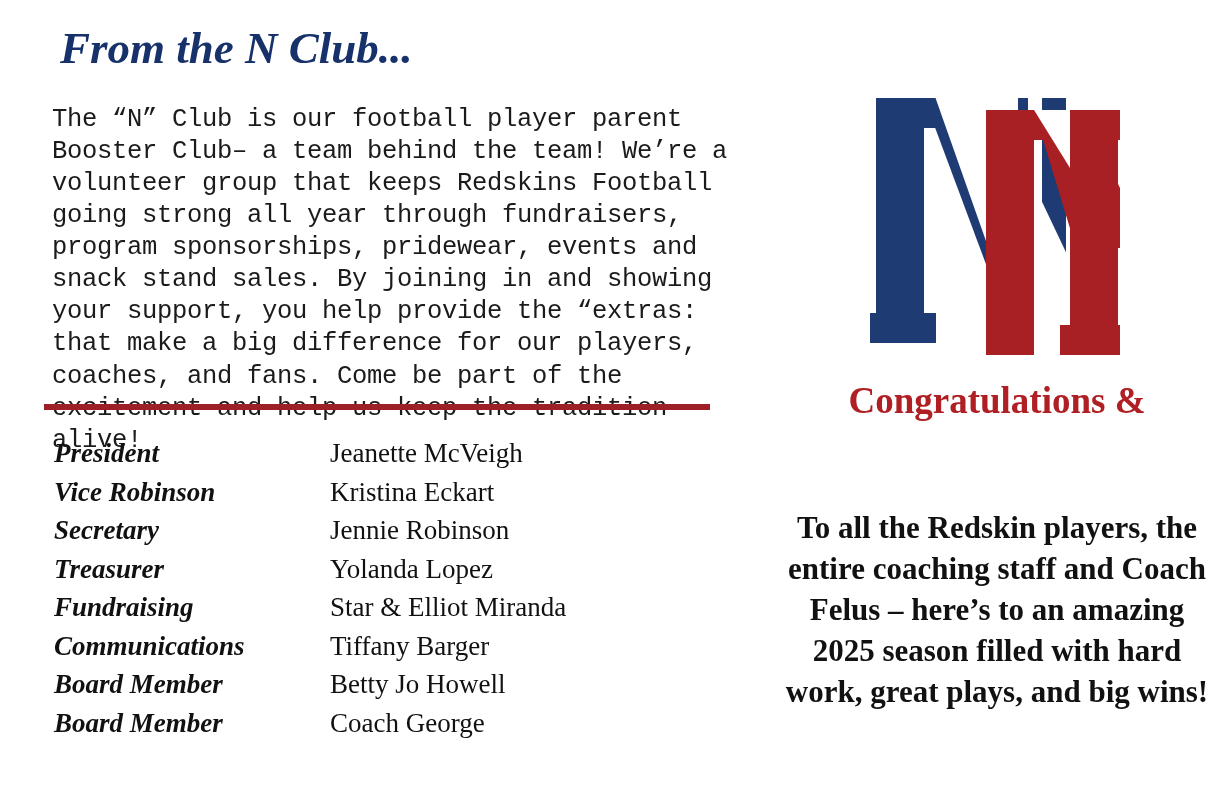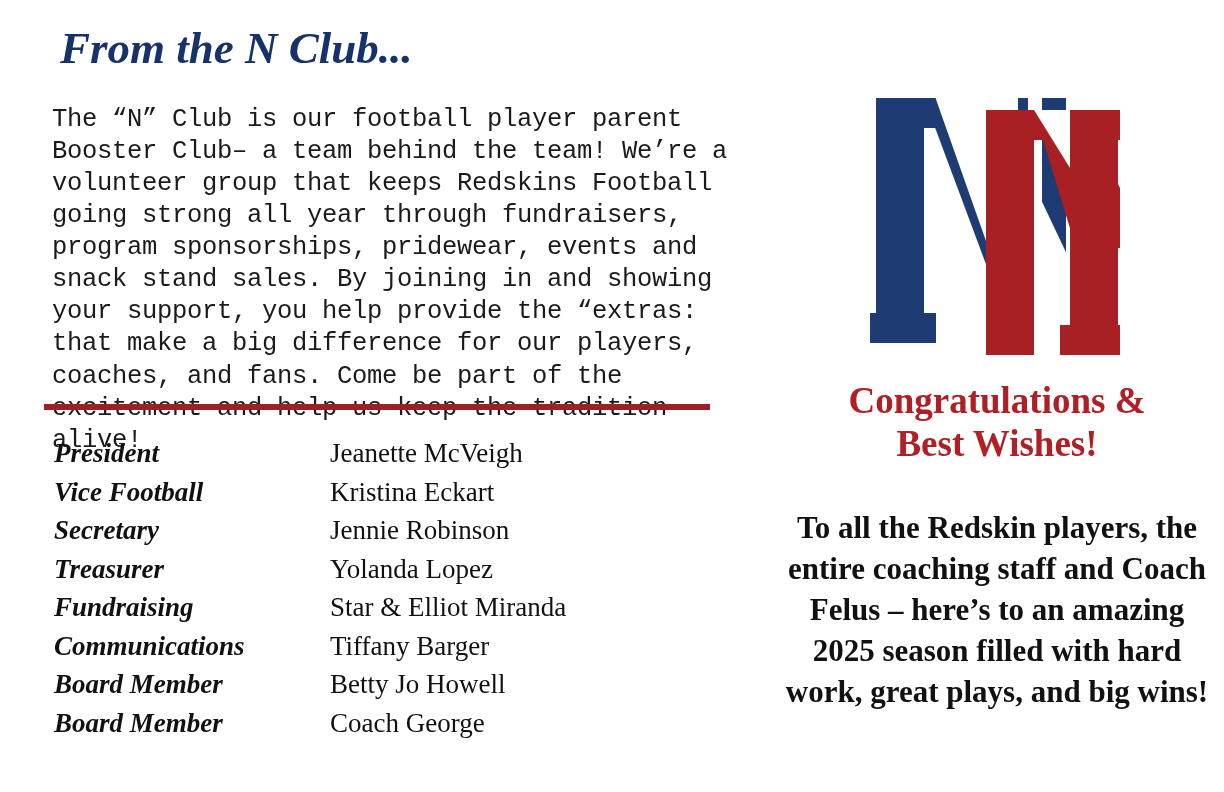--- a/index.html
+++ b/index.html
@@ -142,21 +142,21 @@
 
   <div class="divider"></div>
 
   <table class="officers">
     <tbody>
       <tr>
         <td class="role">President</td>
         <td class="person">Jeanette McVeigh</td>
       </tr>
       <tr>
-        <td class="role">Vice Football</td>
+        <td class="role">Vice Robinson</td>
         <td class="person">Kristina Eckart</td>
       </tr>
       <tr>
         <td class="role">Secretary</td>
         <td class="person">Jennie Robinson</td>
       </tr>
       <tr>
         <td class="role">Treasurer</td>
         <td class="person">Yolanda Lopez</td>
       </tr>
@@ -214,21 +214,20 @@
         </g>
 
         <g fill="#ffffff">
           <polygon points="164,22 200,22 200,80"></polygon>
         </g>
       </svg>
     </div>
 
     <div class="congrats">
       <div>Congratulations &amp;</div>
-      <div>Best Wishes!</div>
     </div>
 
     <div class="message">
       <span>To all the Redskin players, the entire coaching staff and Coach Felus – here’s to an amazing 2025 season filled with hard work, great plays, and big wins!</span>
     </div>
 
   </div>
 
 </div>
 

